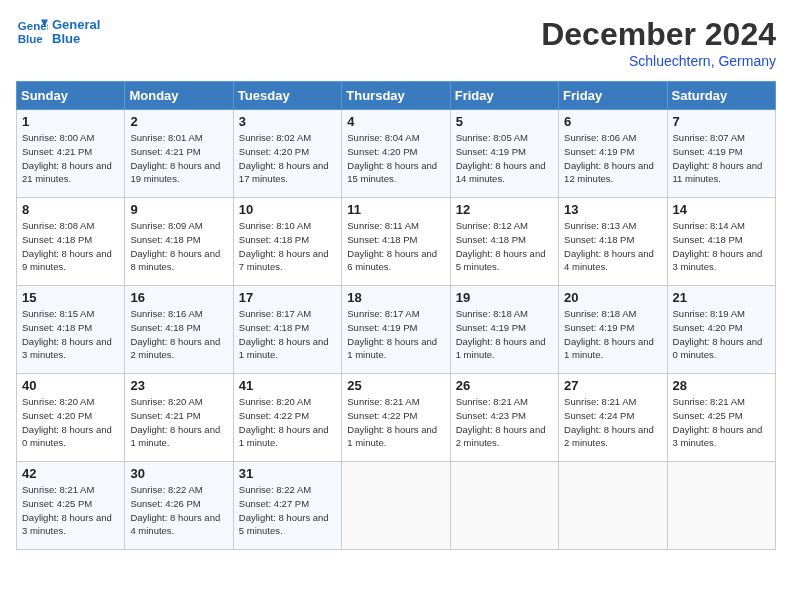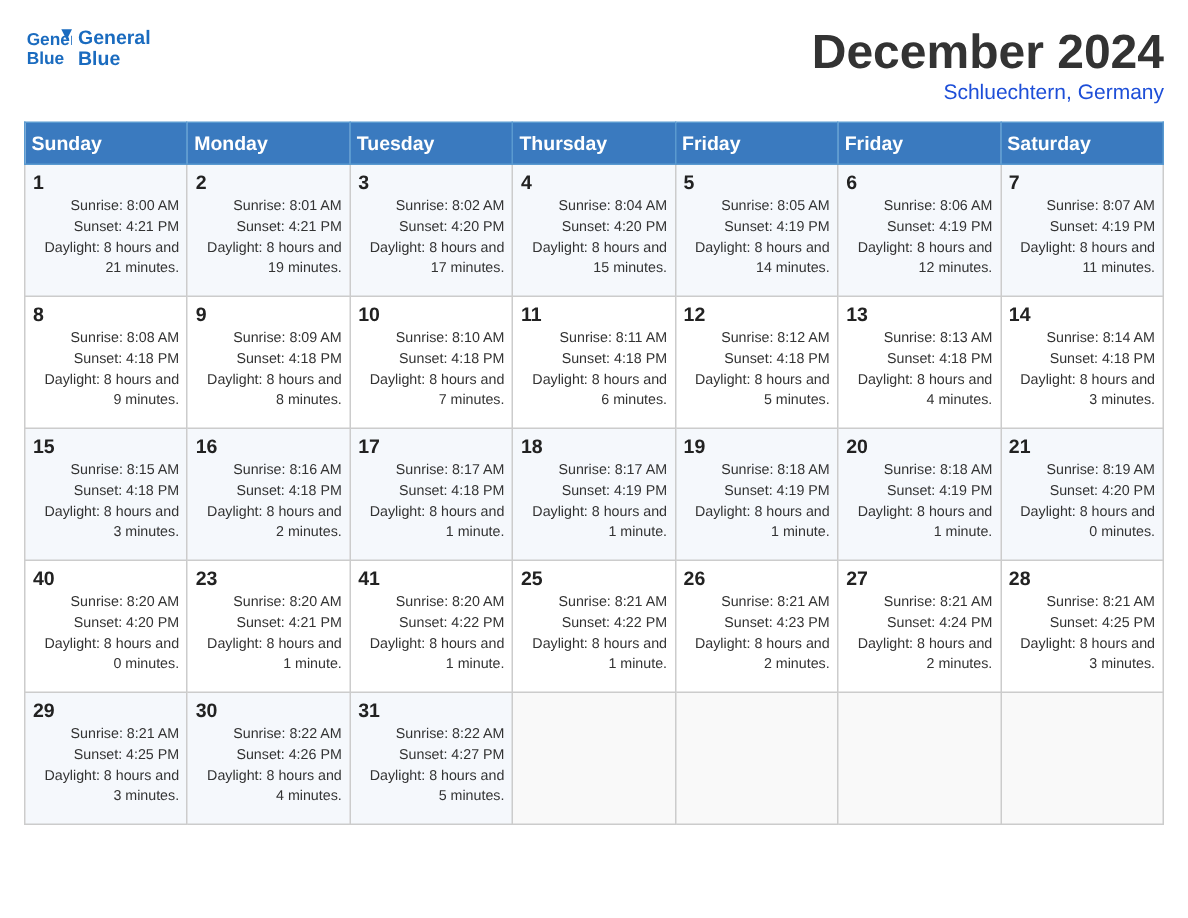--- a/index.html
+++ b/index.html
@@ -70,21 +70,20 @@
       font-size: 13px;
       font-weight: bold;
       color: #222;
       display: block;
       margin-bottom: 2px;
     }
     .cell-info {
       font-size: 9.5px;
       line-height: 1.45;
       color: #333;
-      text-align: right;
     }
     .empty-cell {
       background: #f9f9f9 !important;
     }
   </style>
 </head>
 <body>
 
 <div class="header">
   <div class="logo">
@@ -232,21 +231,21 @@
           <span class="day-num">27</span>
           <div class="cell-info">Sunrise: 8:21 AM<br>Sunset: 4:24 PM<br>Daylight: 8 hours and 2 minutes.</div>
         </td>
         <td>
           <span class="day-num">28</span>
           <div class="cell-info">Sunrise: 8:21 AM<br>Sunset: 4:25 PM<br>Daylight: 8 hours and 3 minutes.</div>
         </td>
       </tr>
       <tr>
         <td>
-          <span class="day-num">29</span>
+          <span class="day-num">42</span>
           <div class="cell-info">Sunrise: 8:21 AM<br>Sunset: 4:25 PM<br>Daylight: 8 hours and 3 minutes.</div>
         </td>
         <td>
           <span class="day-num">30</span>
           <div class="cell-info">Sunrise: 8:22 AM<br>Sunset: 4:26 PM<br>Daylight: 8 hours and 4 minutes.</div>
         </td>
         <td>
           <span class="day-num">31</span>
           <div class="cell-info">Sunrise: 8:22 AM<br>Sunset: 4:27 PM<br>Daylight: 8 hours and 5 minutes.</div>
         </td>

